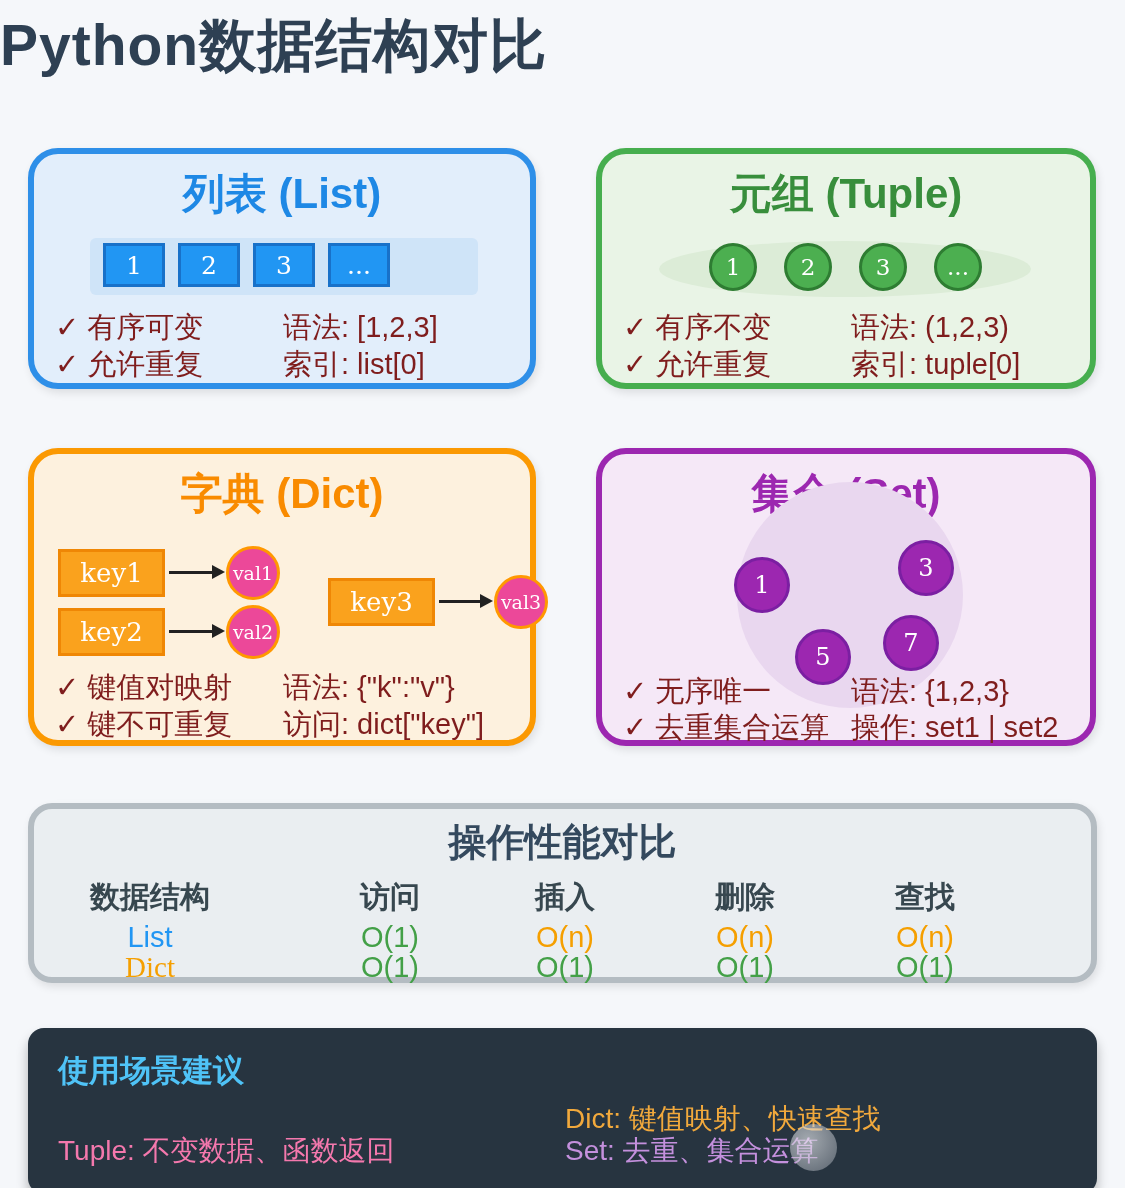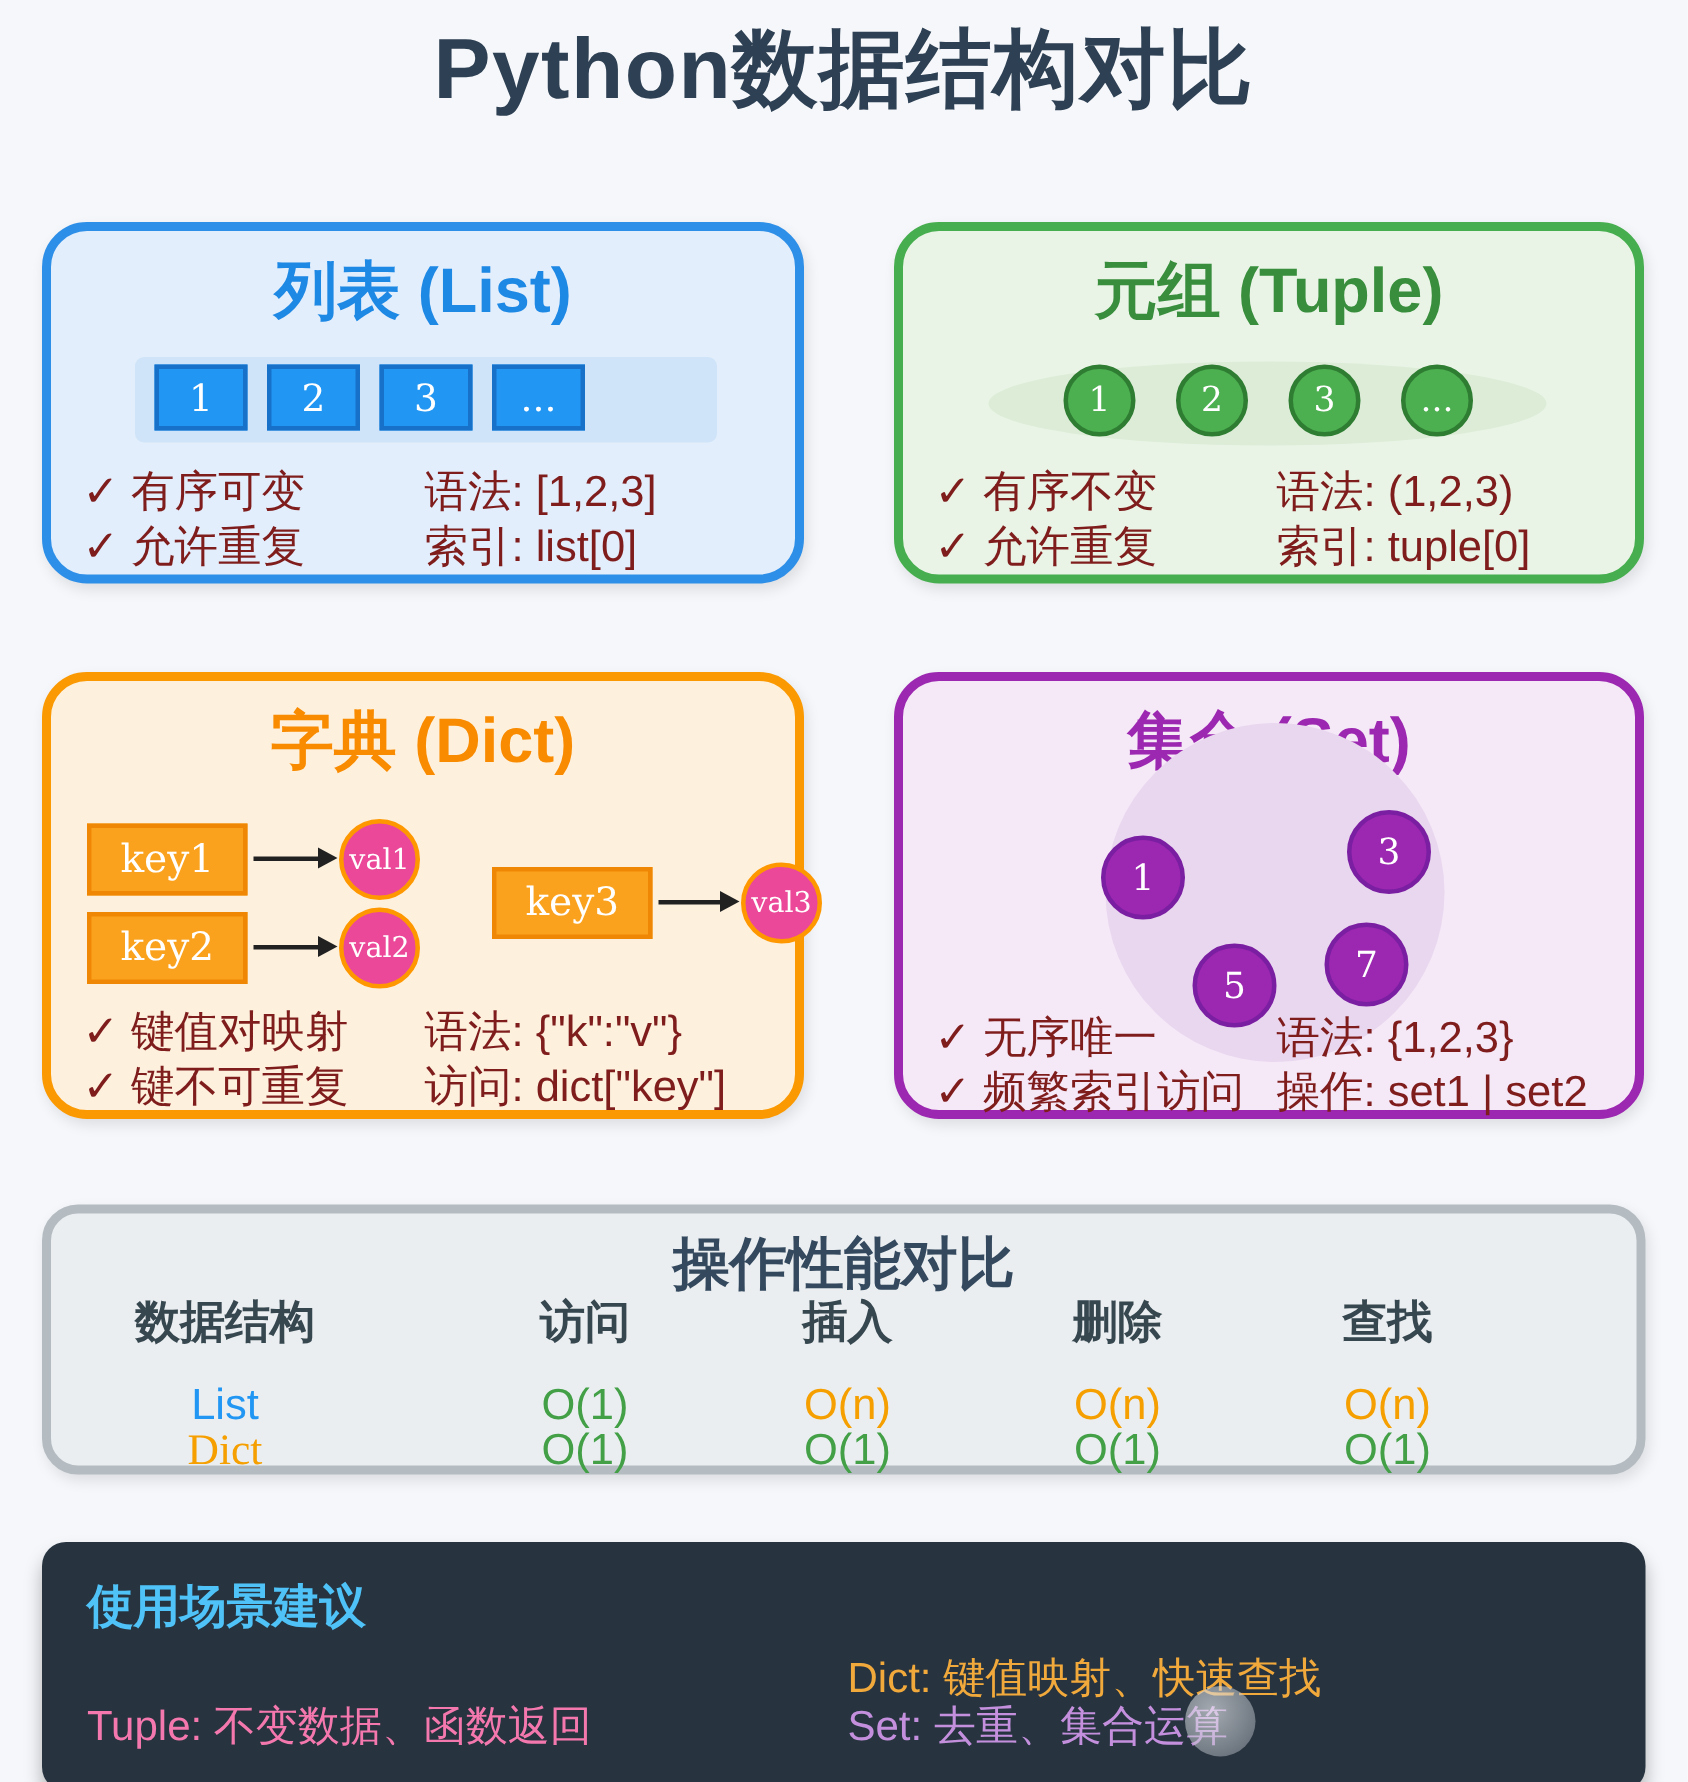--- a/index.html
+++ b/index.html
@@ -1,19 +1,19 @@
 <!DOCTYPE html>
 <html><head>
 <meta charset="utf-8">
 <style>
   html,body{margin:0;padding:0;}
   .page{position:relative;width:1125px;height:1188px;background:#f5f7fa;
         font-family:"Liberation Sans",sans-serif;overflow:hidden;}
 
-  .main-title{position:absolute;top:8px;left:0;width:100%;margin:0;text-align:center;
+  .main-title{position:absolute;top:8px;left:0;width:100%;margin:0;
               font-size:57px;font-weight:800;color:#2e4053;letter-spacing:1px;}
 
   
   .panel{position:absolute;box-sizing:border-box;border:6px solid;border-radius:30px;
          box-shadow:2px 4px 9px rgba(0,0,0,0.10);}
   .panel-list {left:28px; top:148px;width:508px;height:241px;background:#e2eefb;border-color:#2e8fe8;}
   .panel-tuple{left:596px;top:148px;width:500px;height:241px;background:#e9f4e6;border-color:#46ae4e;}
   .panel-dict {left:28px; top:448px;width:508px;height:298px;background:#fdf1de;border-color:#fb9902;}
   .panel-set  {left:596px;top:448px;width:500px;height:298px;background:#f5e8f7;border-color:#9c27b0;}
 
@@ -71,21 +71,21 @@
   .sc0{left:132px;top:103px;} .sc1{left:296px;top:86px;}
   .sc2{left:193px;top:175px;} .sc3{left:281px;top:161px;}
 
   
   .perf{position:absolute;left:28px;top:803px;width:1069px;height:180px;box-sizing:border-box;
         background:#eaeef1;border:6px solid #b4bcc2;border-radius:24px;
         box-shadow:2px 4px 9px rgba(0,0,0,0.10);}
   .perf-title{position:absolute;top:8px;left:0;width:100%;margin:0;text-align:center;
               font-size:38px;font-weight:800;color:#34495e;}
   .trow{position:absolute;left:0;width:100%;height:34px;}
-  .trow-head{top:52px;font-size:30px;font-weight:bold;color:#37474f;}
+  .trow-head{top:68px;font-size:30px;font-weight:bold;color:#37474f;}
   .trow-1{top:112px;font-size:29px;} .trow-2{top:142px;font-size:29px;}
   .tcell{position:absolute;transform:translateX(-50%);white-space:nowrap;}
   .c0{left:116px;} .c1{left:356px;} .c2{left:531px;} .c3{left:711px;} .c4{left:891px;}
 
   
   .footer{position:absolute;left:28px;top:1028px;width:1069px;height:166px;box-sizing:border-box;
           background:#273440;border-radius:16px;box-shadow:0 8px 12px rgba(0,0,0,0.28);}
   .footer-title{position:absolute;left:30px;top:22px;margin:0;font-size:31px;font-weight:800;}
   .fline{position:absolute;font-size:28px;white-space:nowrap;}
   .f0{left:30px;top:72px;}  .f1{left:30px;top:104px;}
@@ -162,21 +162,21 @@
     <div class="set-blob"></div>
     <div class="set-circle serif sc0">1</div>
     <div class="set-circle serif sc1">3</div>
     <div class="set-circle serif sc2">5</div>
     <div class="set-circle serif sc3">7</div>
     <div class="prow r1">
       <span class="pl">✓ 无序唯一</span>
       <span class="pr">语法: {1,2,3}</span>
     </div>
     <div class="prow r2">
-      <span class="pl">✓ 频繁索引访问</span>
+      <span class="pl">✓ 去重集合运算</span>
       <span class="pr">操作: set1 | set2</span>
     </div>
   </section>
 
   <section class="perf">
     <h2 class="perf-title">操作性能对比</h2>
     <div class="trow trow-head">
       <span class="tcell c0">数据结构</span>
       <span class="tcell c1">访问</span>
       <span class="tcell c2">插入</span>

